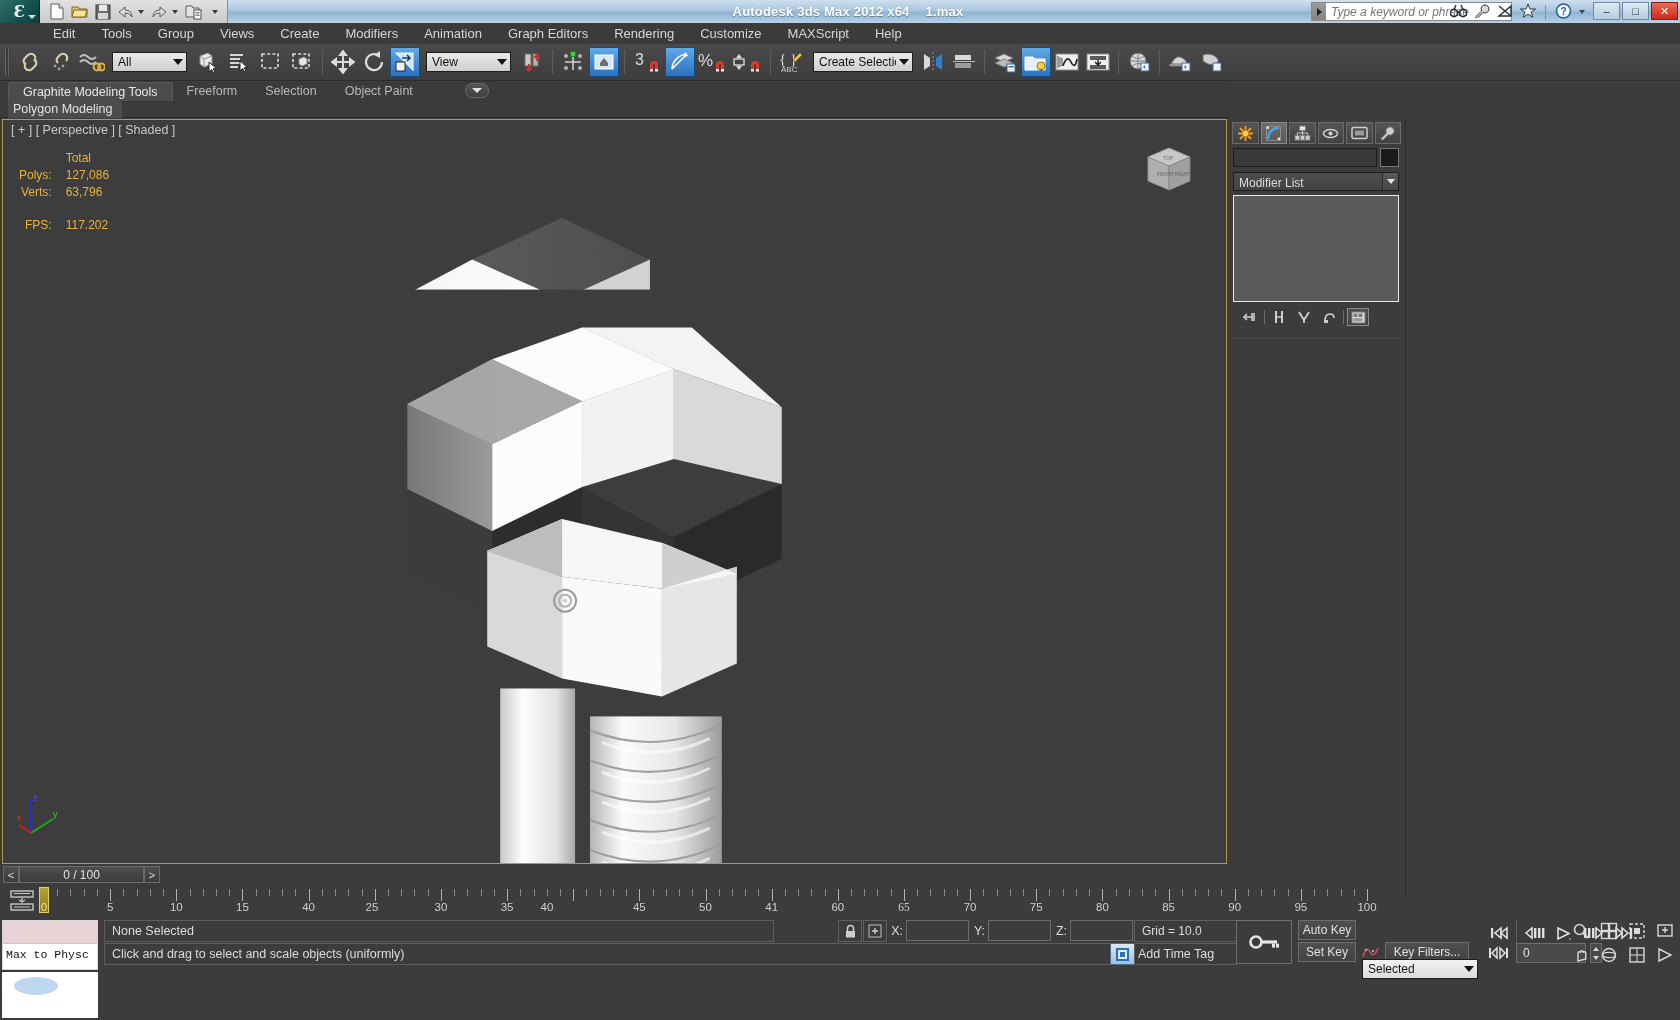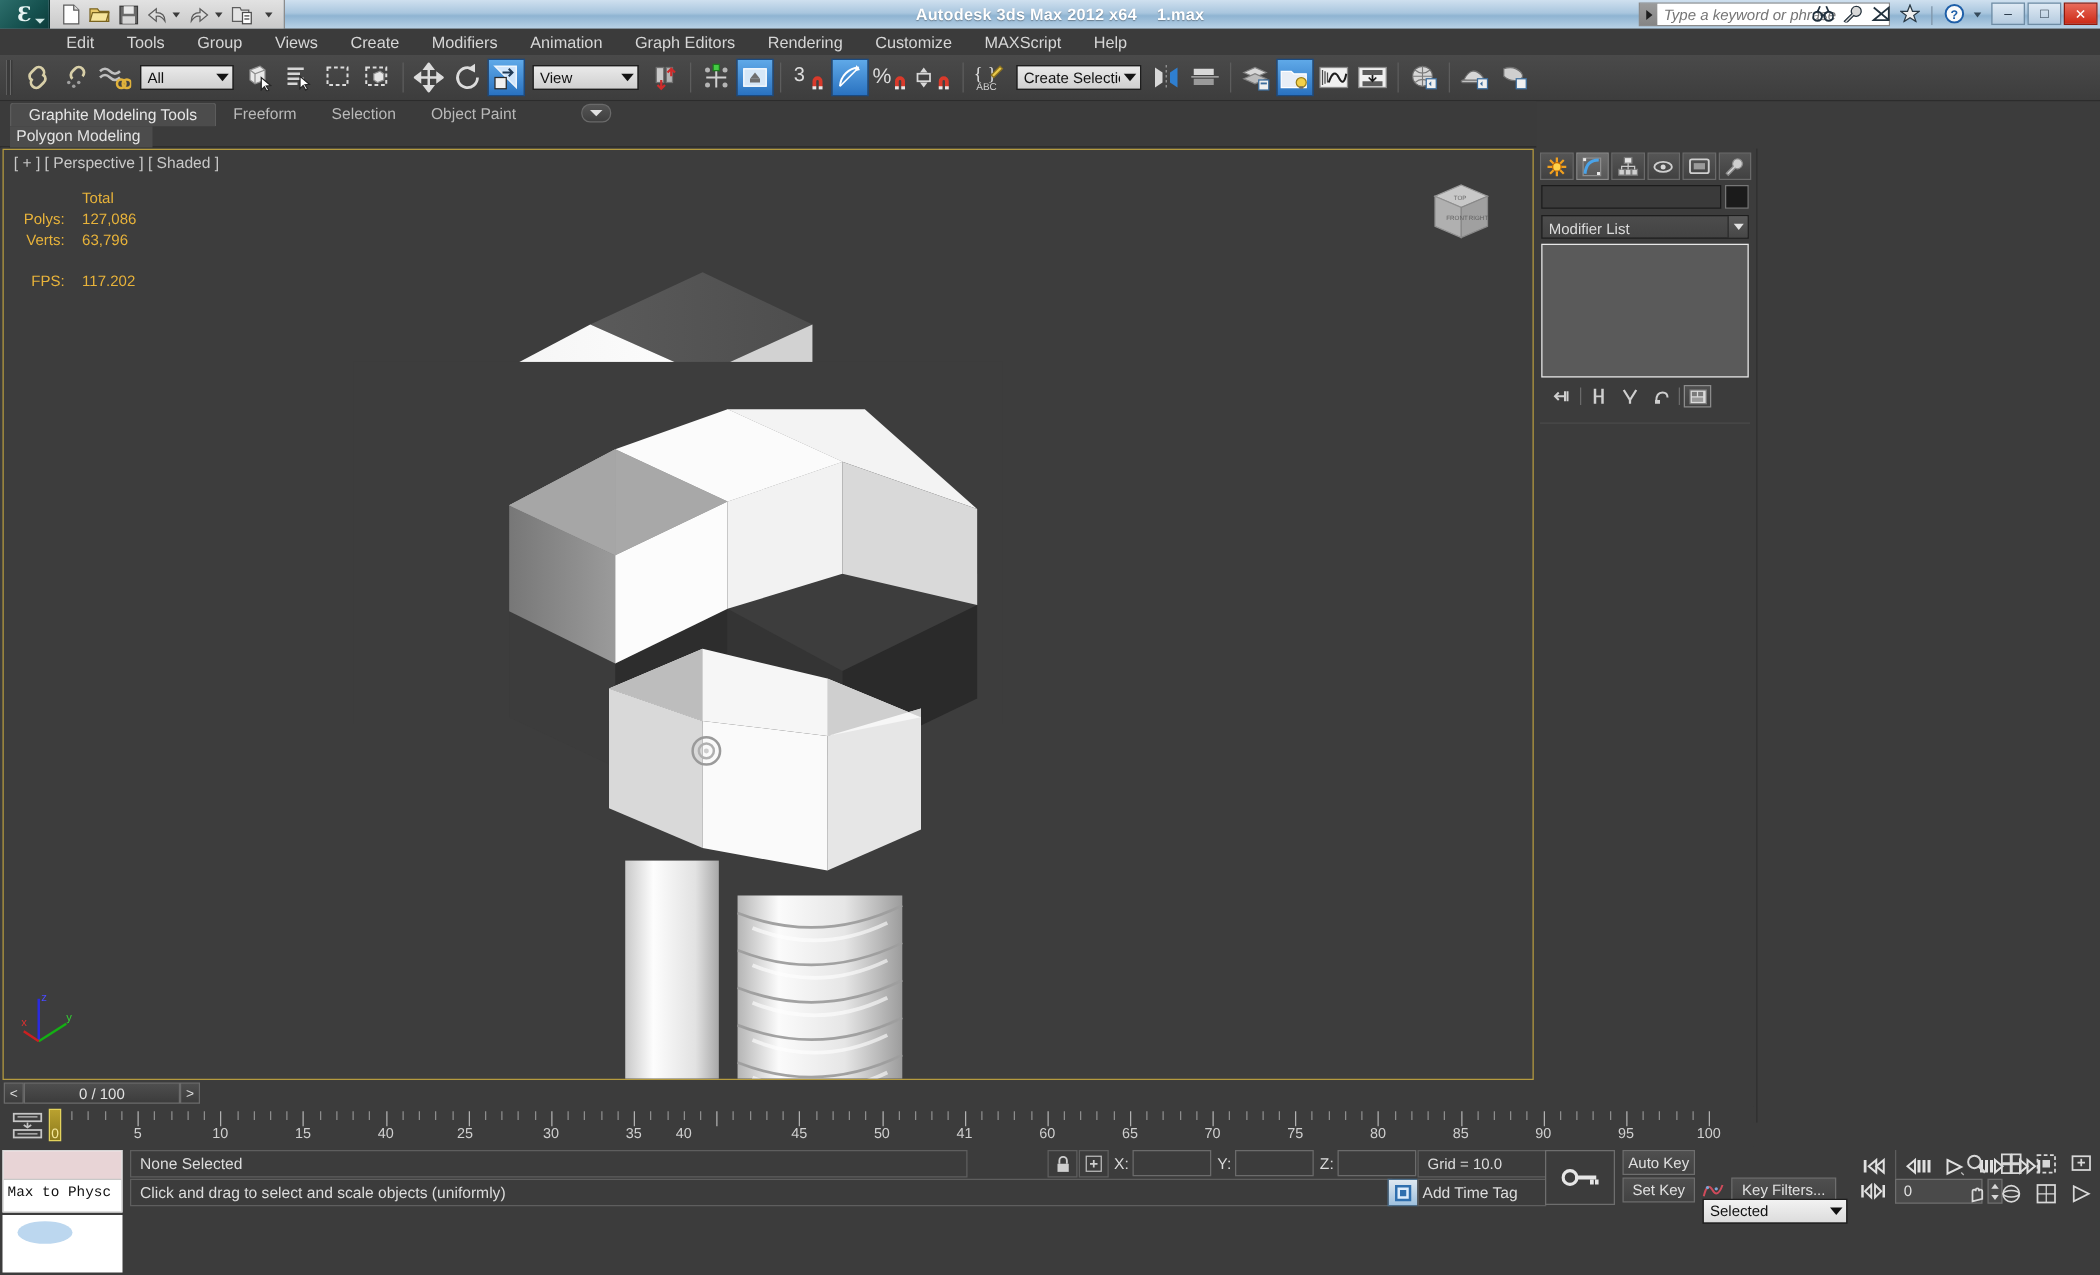--- a/index.html
+++ b/index.html
@@ -965,21 +965,21 @@
         <div class="tick minor" style="left: 754.11px;"></div>
         <div class="tick minor" style="left: 767.34px;"></div>
         <div class="tick minor" style="left: 780.57px;"></div>
         <div class="tick major" style="left: 793.8px;"></div>
         <div class="tlabel" style="left: 793.8px;">60</div>
         <div class="tick minor" style="left: 807.03px;"></div>
         <div class="tick minor" style="left: 820.26px;"></div>
         <div class="tick minor" style="left: 833.49px;"></div>
         <div class="tick minor" style="left: 846.72px;"></div>
         <div class="tick major" style="left: 859.95px;"></div>
-        <div class="tlabel" style="left: 859.95px;">65</div>
+        <div class="tlabel" style="left: 859.95px; font-family: Liberation Serif, serif;">65</div>
         <div class="tick minor" style="left: 873.18px;"></div>
         <div class="tick minor" style="left: 886.41px;"></div>
         <div class="tick minor" style="left: 899.64px;"></div>
         <div class="tick minor" style="left: 912.87px;"></div>
         <div class="tick major" style="left: 926.1px;"></div>
         <div class="tlabel" style="left: 926.1px;">70</div>
         <div class="tick minor" style="left: 939.33px;"></div>
         <div class="tick minor" style="left: 952.56px;"></div>
         <div class="tick minor" style="left: 965.79px;"></div>
         <div class="tick minor" style="left: 979.02px;"></div>

